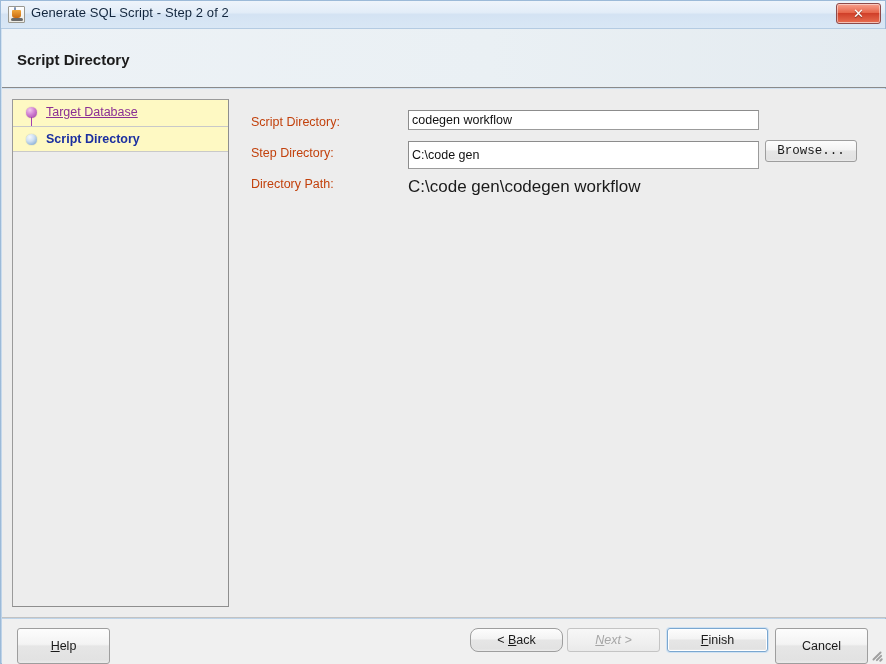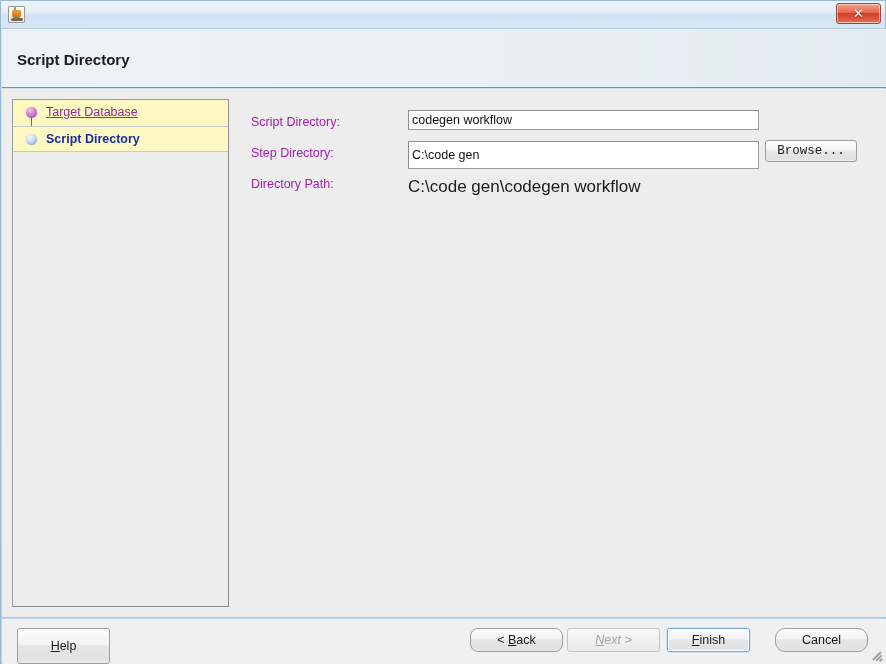--- a/index.html
+++ b/index.html
@@ -196,21 +196,21 @@
   }
   .step-label.current {
     color: #1b2fa0;
     font-weight: bold;
   }
 
   
   .form-label {
     position: absolute;
     font-size: 12.5px;
-    color: #a21caf;
+    color: #c2410c;
     white-space: nowrap;
   }
   .text-field {
     position: absolute;
     box-sizing: border-box;
     background: #ffffff;
     border: 1px solid #9b9b9b;
     border-top-color: #8c8c8c;
     border-left-color: #8c8c8c;
     font-family: "Liberation Sans", sans-serif;
@@ -290,20 +290,21 @@
 <body>
 
 <div id="window">
 
   <div id="titlebar">
     <div id="title-icon">
       <span class="steam"></span>
       <span class="cup"></span>
       <span class="saucer"></span>
     </div>
+    <div id="title-text">Generate SQL Script - Step 2 of 2</div>
     <div id="close-button">
       <span class="x">✕</span>
     </div>
   </div>
 
   <div id="banner">
     <div id="banner-title">Script Directory</div>
   </div>
 
   <div id="body-area">
@@ -354,25 +355,25 @@
     </button>
 
     <button class="btn" style="left:468px; top:9px; width:93px; height:24px;border-radius:8px;">
       <span class="lbl"><span>&lt; </span><span class="mn">B</span><span>ack</span></span>
     </button>
 
     <button class="btn disabled" style="left:565px; top:9px; width:93px; height:24px;" disabled="">
       <span class="lbl"><span class="mn">N</span><span>ext &gt;</span></span>
     </button>
 
-    <button class="btn default" style="left:665px; top:9px; width:83px; height:24px;">
+    <button class="btn default" style="left:665px; top:9px; width:101px; height:24px;">
       <span class="lbl"><span class="mn">F</span><span>inish</span></span>
     </button>
 
-    <button class="btn" style="left:773px; top:9px; width:93px; height:24px;border-radius:10px;">
+    <button class="btn" style="left:773px; top:9px; width:93px; height:36px;">
       <span class="lbl">Cancel</span>
     </button>
 
     <span id="resize-grip">
       <i></i>
         <i></i>
         <i></i>
     </span>
   </div>
 

